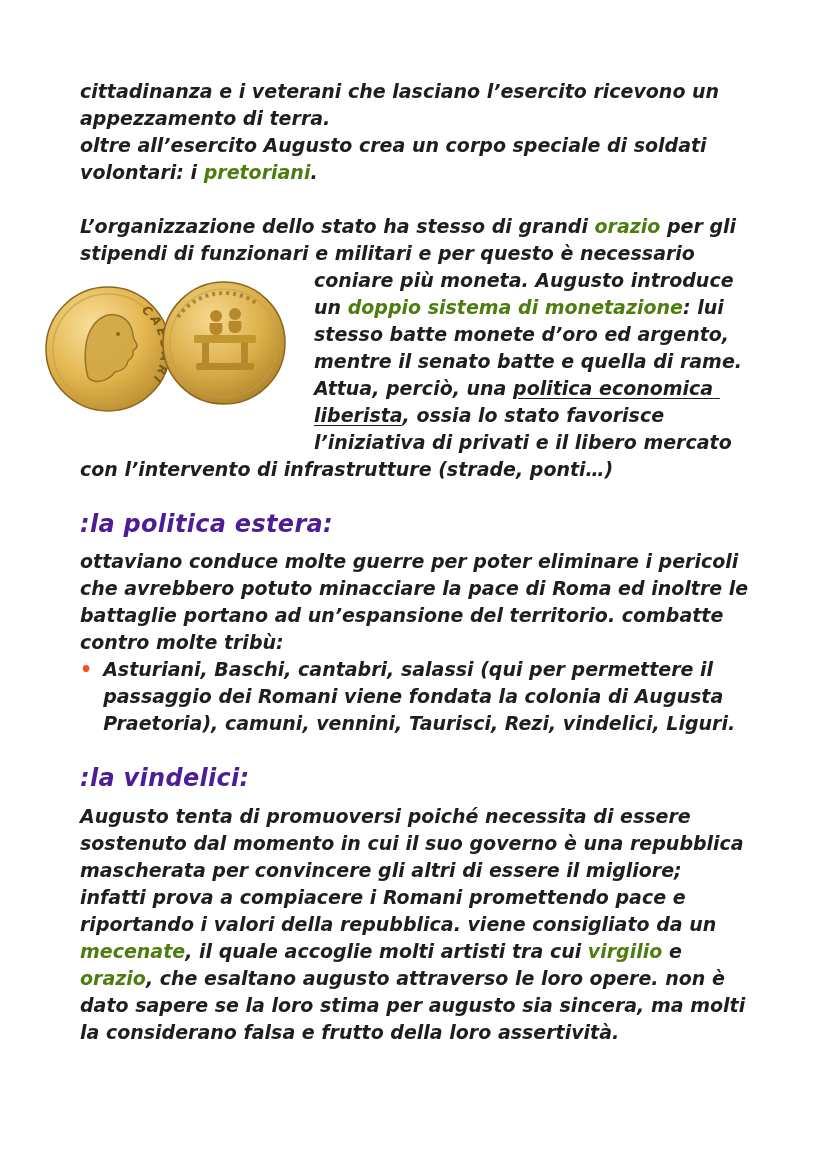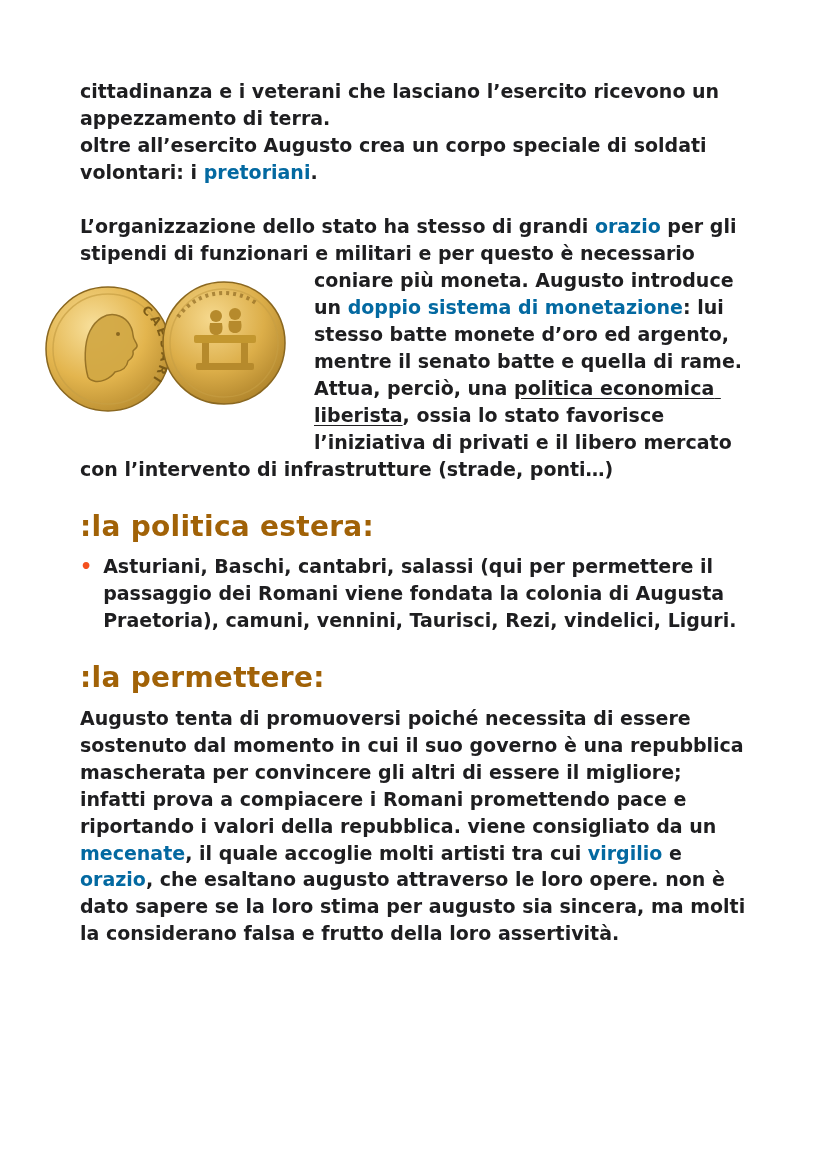--- a/index.html
+++ b/index.html
@@ -10,31 +10,32 @@
     margin: 0 auto;
     box-sizing: border-box;
     padding: 78px 78px 40px 80px;
     background: #ffffff;
     font-family: "DejaVu Sans", "Liberation Sans", sans-serif;
     font-weight: bold;
     font-size: 19px;
     line-height: 1.42;
     color: #1e1e20;
     overflow: hidden;
+    font-style: italic;
   }
   p.para {
     margin: 0 0 27px 0;
     white-space: pre-wrap;
   }
   p.tight { margin-bottom: 0; }
-  .accent { color: #0369a1; }
+  .accent { color: #4d7c0f; }
   .underline { text-decoration: underline; text-underline-offset: 3px; }
   h2.heading {
-    color: #a16207;
-    font-size: 28px;
+    color: #4c1d95;
+    font-size: 24px;
     line-height: 1.2;
     margin: 14px 0 10px 0;
     letter-spacing: 0.3px;
     font-weight: bold;
   }
   .coin-block { margin: 0 0 27px 0; }
   .coin-block::after { content: ""; display: block; clear: both; }
   .coins-float {
     float: left;
     width: 252px;
@@ -102,25 +103,26 @@
           <circle cx="191" cy="43" r="6" fill="#b68a2c"></circle>
           <path d="M185,50 C183,60 187,62 191,62 C195,62 199,60 197,50 Z" fill="#b68a2c"></path>
         </g>
       </svg>
     </div>
     <p class="para" style="margin-bottom:0"><span>coniare più moneta. Augusto introduce un </span><span class="accent">doppio sistema di monetazione</span><span>: lui stesso batte monete d’oro ed argento, mentre il senato batte e quella di rame. Attua, perciò, una </span><span class="underline">politica economica liberista</span><span>, ossia lo stato favorisce l’iniziativa di privati e il libero mercato con l’intervento di infrastrutture (strade, ponti…)</span></p>
   </div>
 
   <h2 class="heading">:la politica estera:</h2>
 
+  <p class="para tight">ottaviano conduce molte guerre per poter eliminare i pericoli che avrebbero potuto minacciare la pace di Roma ed inoltre le battaglie portano ad un’espansione del territorio. combatte contro molte tribù:</p>
 
   <ul class="bullet-list">
     <li class="bullet-item">
       <span class="bullet-dot">•</span>
       <span>Asturiani, Baschi, cantabri, salassi (qui per permettere il passaggio dei Romani viene fondata la colonia di Augusta Praetoria), camuni, vennini, Taurisci, Rezi, vindelici, Liguri.</span>
     </li>
   </ul>
 
-  <h2 class="heading">:la permettere:</h2>
+  <h2 class="heading">:la vindelici:</h2>
 
   <p class="para"><span>Augusto tenta di promuoversi poiché necessita di essere sostenuto dal momento in cui il suo governo è una repubblica mascherata per convincere gli altri di essere il migliore; infatti prova a compiacere i Romani promettendo pace e riportando i valori della repubblica. viene consigliato da un </span><span class="accent">mecenate</span><span>, il quale accoglie molti artisti tra cui </span><span class="accent">virgilio</span><span> e </span><span class="accent">orazio</span><span>, che esaltano augusto attraverso le loro opere. non è dato sapere se la loro stima per augusto sia sincera, ma molti la considerano falsa e frutto della loro assertività.</span></p>
 
 </div>
 
 </body></html>

